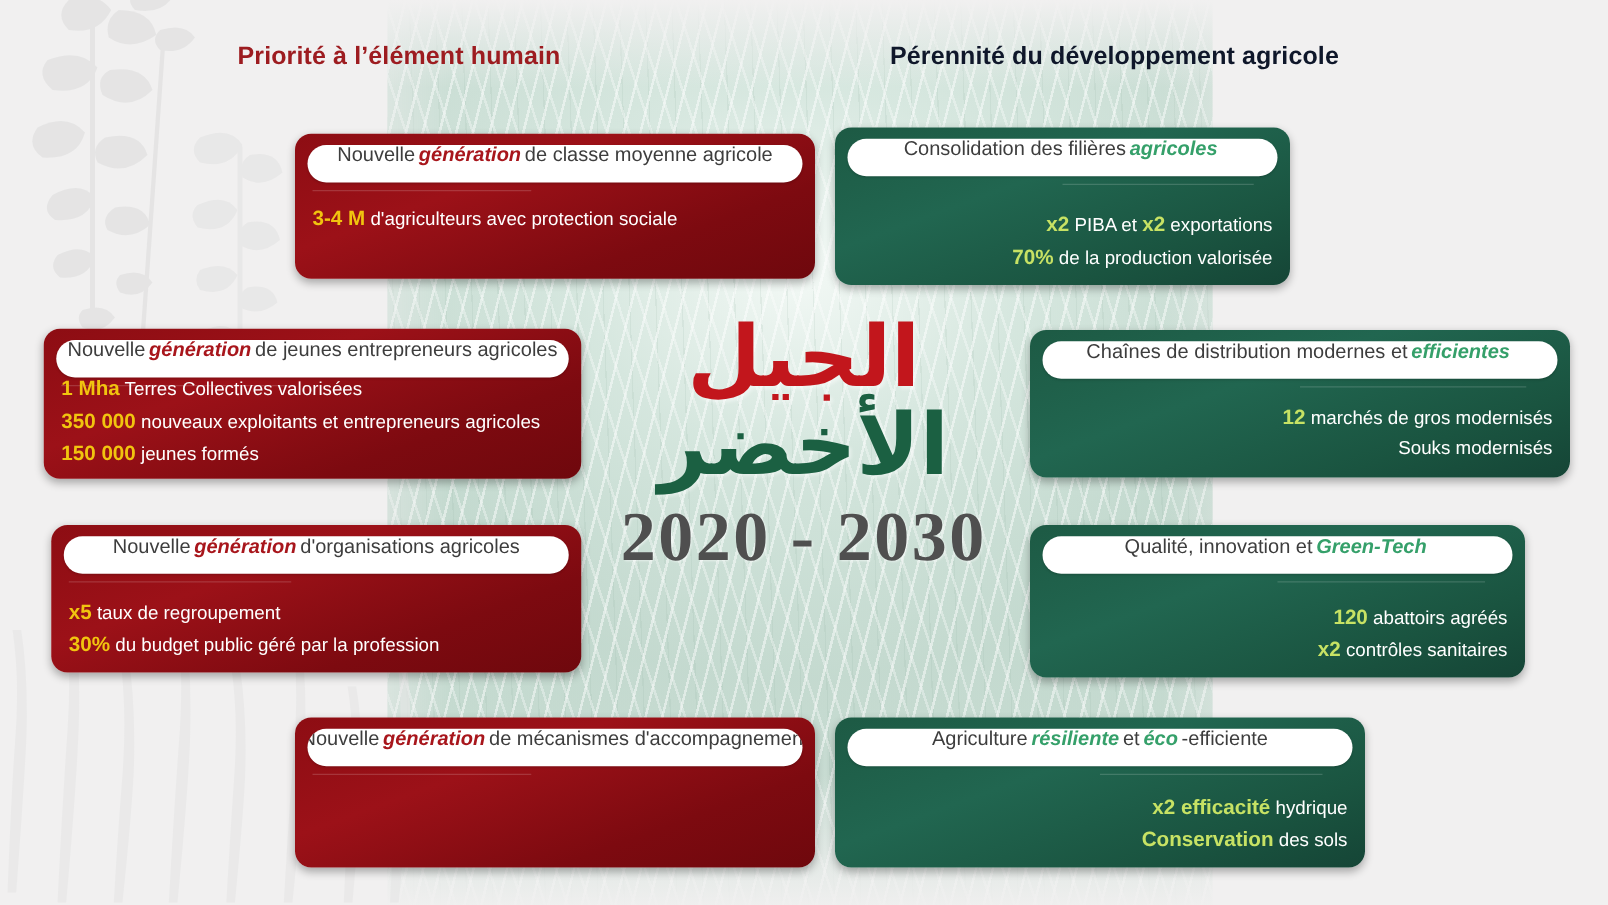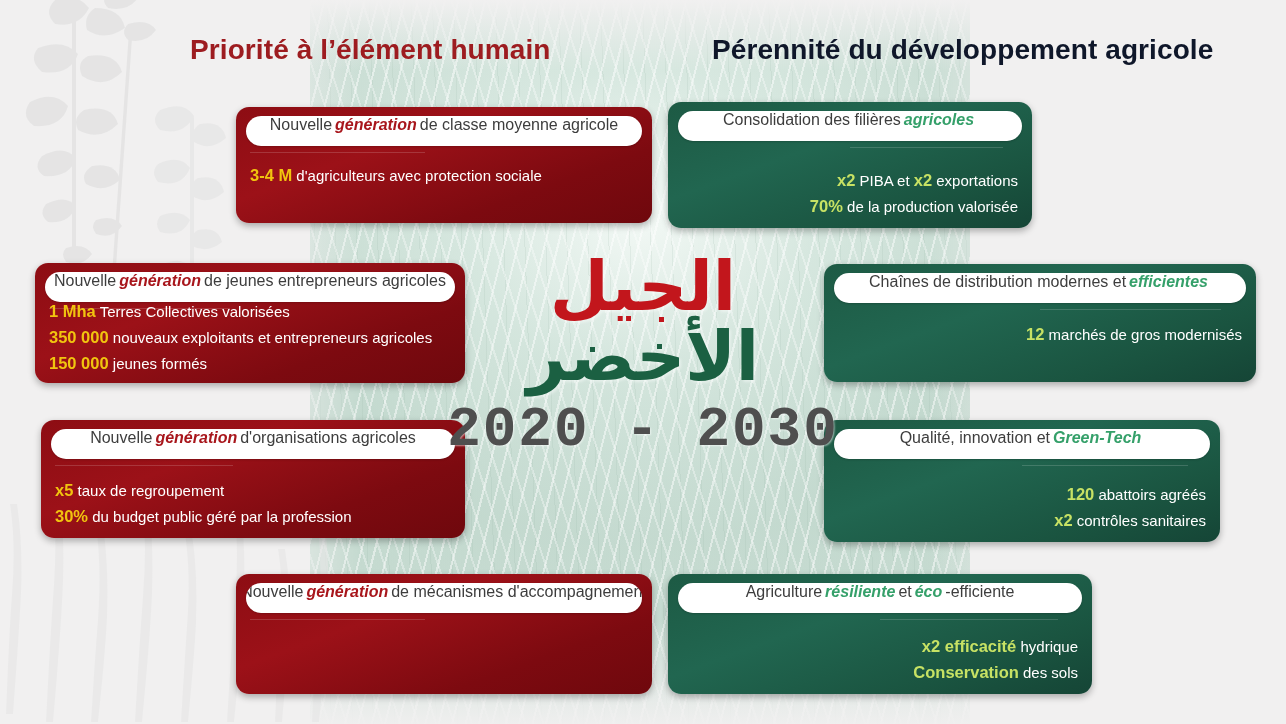--- a/index.html
+++ b/index.html
@@ -65,21 +65,21 @@
     position: absolute;
     left: 0; bottom: 0;
     width: 330px; height: 260px;
     opacity: .6;
   }
 
   
   .col-title {
     position: absolute;
     top: 34px;
-    font-size: 28px;
+    font-size: 20px;
     font-weight: bold;
     letter-spacing: .1px;
     white-space: nowrap;
   }
   #title-left  { left: 190px; color: #9d1c20; }
   #title-right { left: 712px; color: #0f172a; }
 
   
   .card {
     position: absolute;
@@ -161,21 +161,21 @@
     font-weight: bold;
     font-size: 68px;
     line-height: 1.03;
     direction: rtl;
     text-shadow: 2px 2px 3px rgba(255,255,255,0.45);
   }
   #ar1 { color: #c2161c; }
   #ar2 { color: #1b6042; }
   #years {
     margin-top: 6px;
-    font-family: Liberation Mono, monospace;
+    font-family: Liberation Serif, serif;
     font-size: 56px;
     font-weight: bold;
     color: #4f4f4f;
     letter-spacing: 2px;
     text-shadow: 1px 1px 2px rgba(255,255,255,0.55);
   }
 </style>
 </head>
 <body>
 
@@ -270,20 +270,21 @@
         </div>
       </div>
       <div class="card green" style="left: 824px; top: 264px; width: 432px; height: 118px;">
         <div class="hairline" style="left: 50%; width: 42%; top: 45px;"></div>
         <div class="pill">
           <span>Chaînes de distribution modernes et </span>
           <em>efficientes</em>
         </div>
         <div class="body align-right" style="top: 56.6px;">
           <div class="ln"><b>12</b><span> marchés de gros modernisés</span></div>
+          <div class="ln"><span>Souks modernisés</span></div>
         </div>
       </div>
       <div class="card red" style="left: 41px; top: 420px; width: 424px; height: 118px;">
         <div class="hairline" style="left: 14px; width: 42%; top: 45px;"></div>
         <div class="pill">
           <span>Nouvelle </span>
           <em>génération</em>
           <span> d'organisations agricoles</span>
         </div>
         <div class="body align-left" style="top: 56.6px;">

